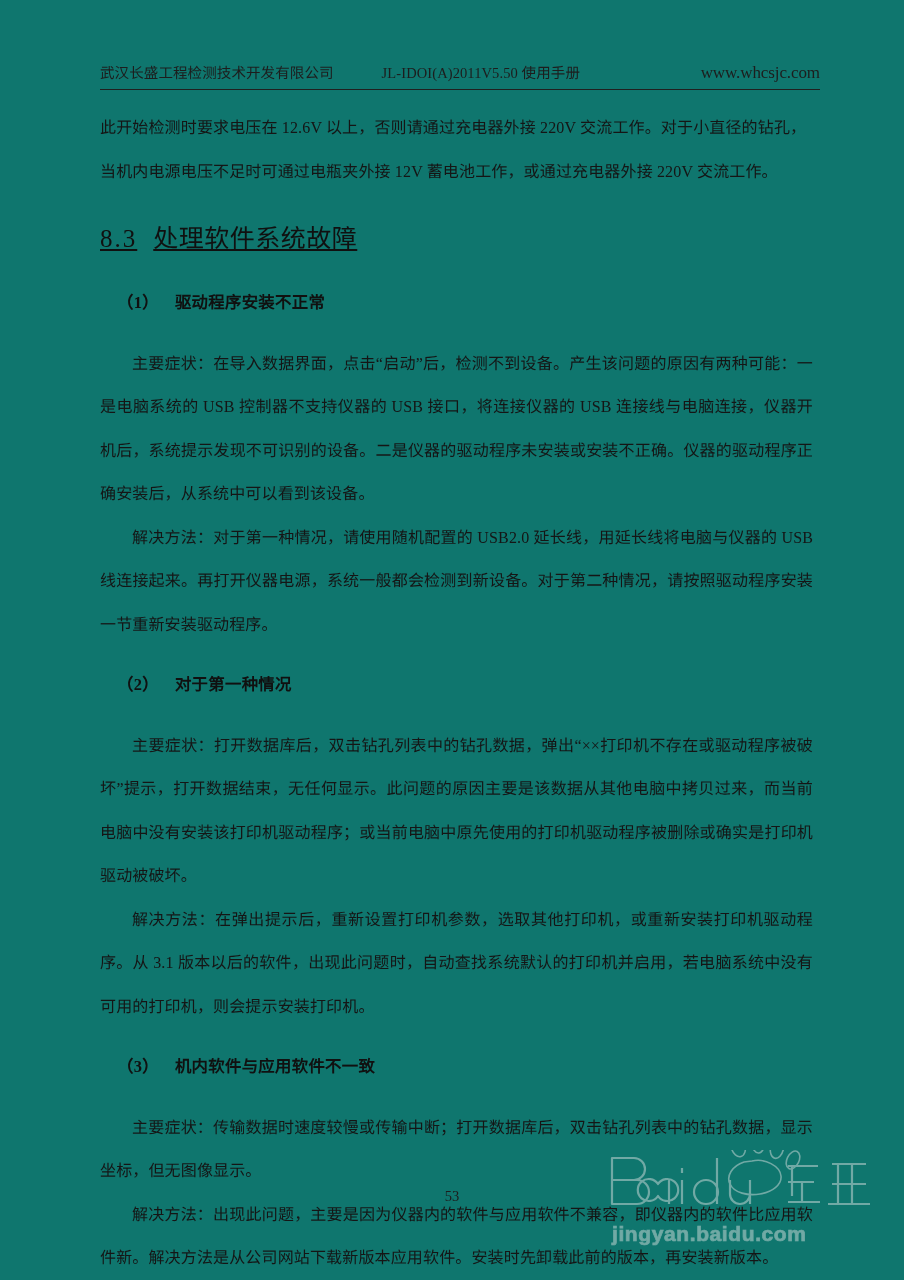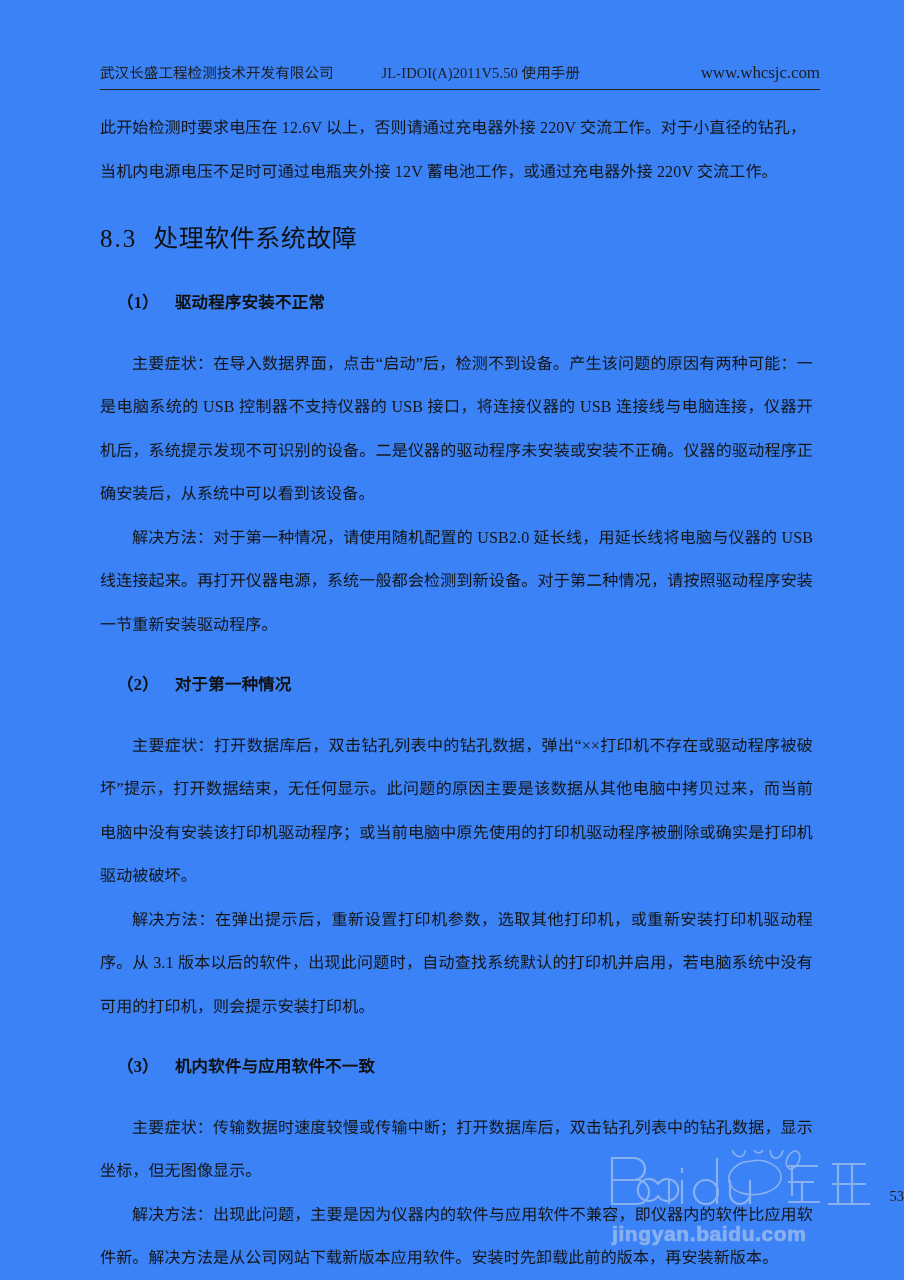--- a/index.html
+++ b/index.html
@@ -14,21 +14,21 @@
     position: relative;
     overflow: hidden;
     font-family: "Liberation Serif", "DejaVu Serif", serif;
     color: #161616;
     -webkit-font-smoothing: antialiased;
   }
 
   .page {
     position: absolute;
     inset: 0;
-    background: #3b82f6;
+    background: #0f766e;
   }
 
   
   .page-header {
     position: absolute;
     left: 100px;
     right: 84px;
     top: 61px;
     height: 26px;
   }
@@ -82,20 +82,21 @@
   }
 
   h2.section-title {
     margin: 20px 0 14px 0;
     font-size: 25px;
     font-weight: normal;
     line-height: 50px;
     letter-spacing: 0.5px;
     color: #101010;
     font-family: "Liberation Sans", "DejaVu Sans", sans-serif;
+    text-decoration: underline;
   }
   h2.section-title .sec-num {
     font-family: "Liberation Serif", "DejaVu Serif", serif;
     letter-spacing: 2px;
   }
   h2.section-title .sec-name {
     margin-left: 16px;
     font-family: "Liberation Sans", "DejaVu Sans", sans-serif;
   }
 
@@ -116,21 +117,21 @@
   }
 
   .blk { margin-top: 0; }
 
   
   .page-number {
     position: absolute;
     top: 1188px;
     left: 0;
     width: 904px;
-    text-align: right;
+    text-align: center;
     font-size: 14.5px;
     color: #1d1d1d;
   }
 
   
   .watermark {
     position: absolute;
     right: 26px;
     bottom: 18px;
     width: 272px;

